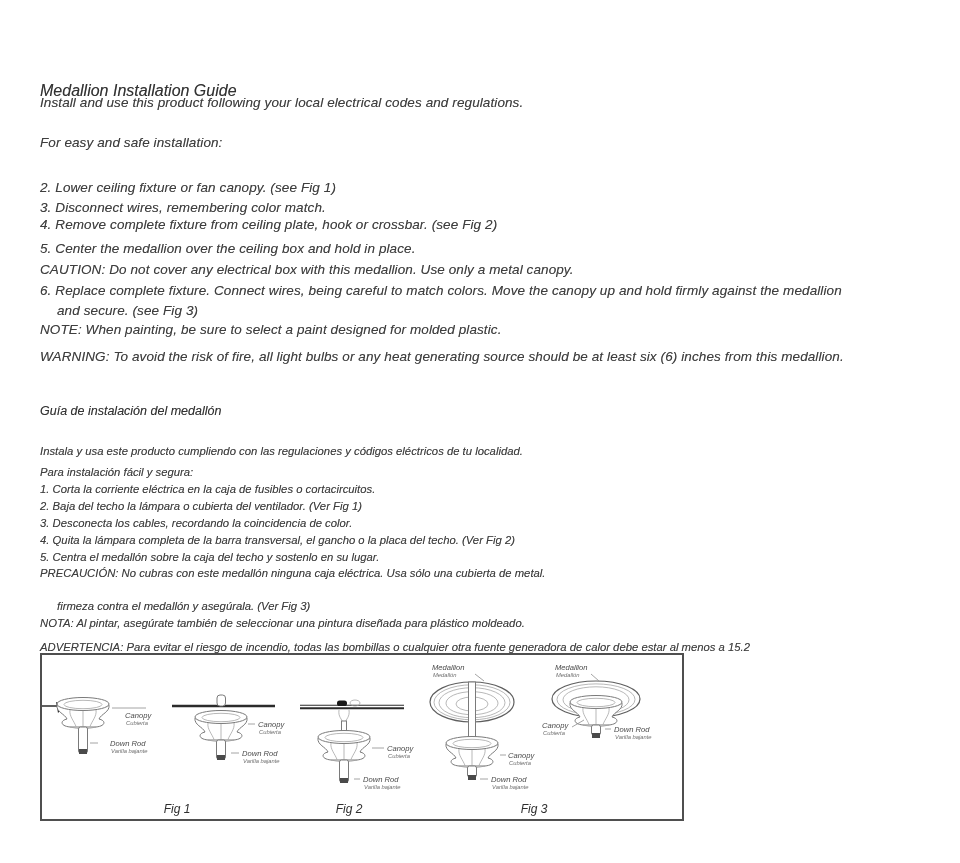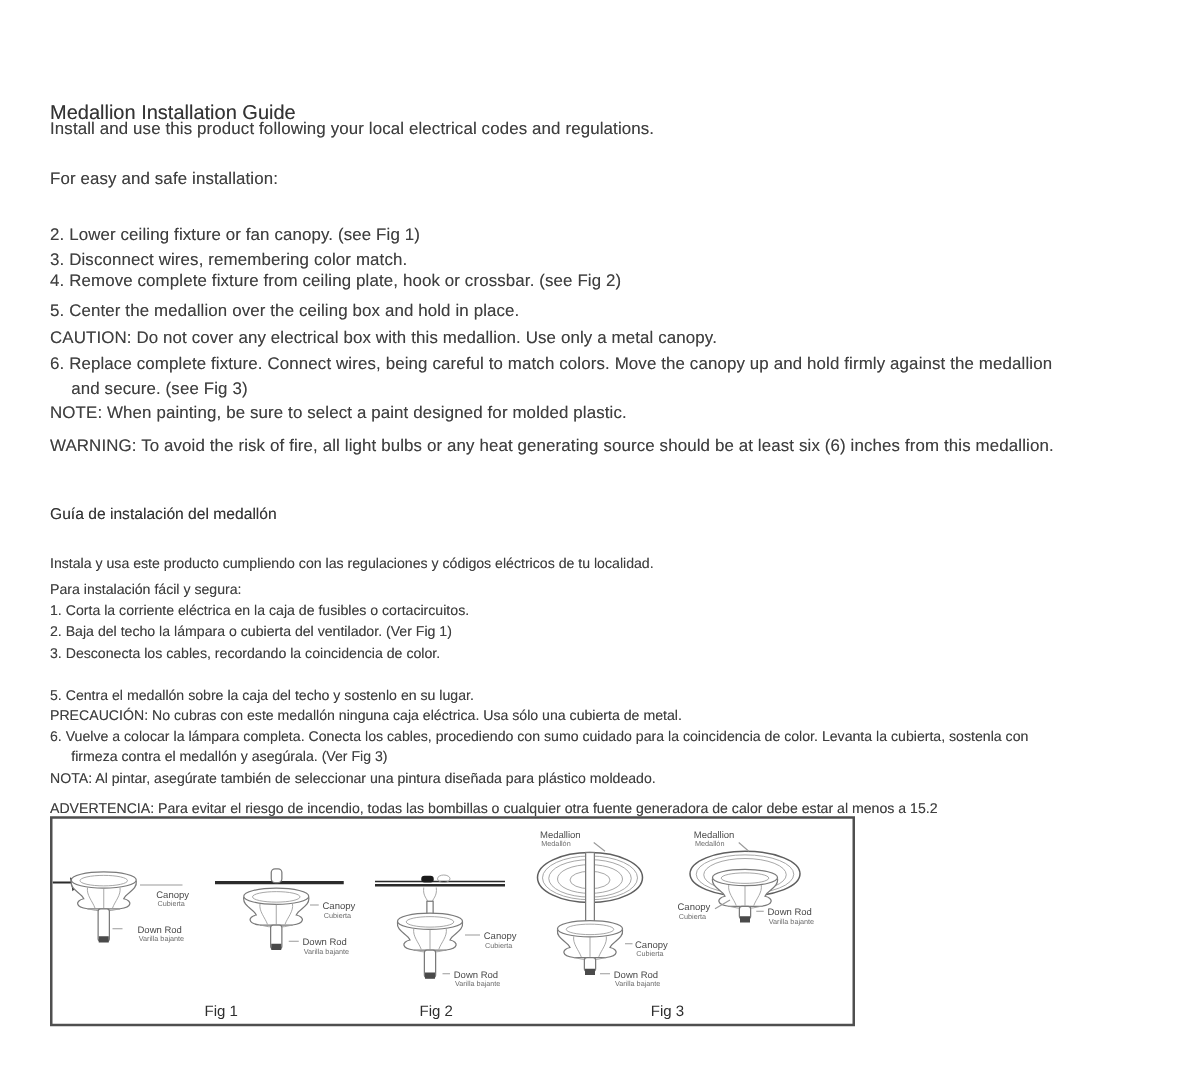--- a/index.html
+++ b/index.html
@@ -1,18 +1,18 @@
 <!DOCTYPE html>
 <html><head>
 <meta charset="utf-8">
 <style>
   html,body{margin:0;padding:0;background:#fff;}
   #page{
     position:relative;width:896px;height:863px;background:#ffffff;overflow:hidden;
-    font-family:"Liberation Sans",sans-serif;color:#3c3c3c;
+    font-family:"Liberation Sans",sans-serif;color:#3c3c3c;font-style:italic;
   }
   .t{position:absolute;left:40px;white-space:nowrap;color:#3f3f3f;
      text-shadow:0 0 0.45px rgba(80,80,80,.55);}
   .title{font-size:16px;color:#333;}
   .en{font-size:13.5px;letter-spacing:.1px;}
   .es{font-size:11.3px;margin-top:32px;}
   .es-h{font-size:12.5px;color:#343434;margin-top:16px;}
   .indent{left:57px;}
   #figbox{
     position:absolute;left:40px;top:653px;width:640px;height:164px;
@@ -48,23 +48,23 @@
   <div class="t en indent" style="top:303px">and secure. (see Fig 3)</div>
   <div class="t en" style="top:322px">NOTE: When painting, be sure to select a paint designed for molded plastic.</div>
   <div class="t en" style="top:349px">WARNING: To avoid the risk of fire, all light bulbs or any heat generating source should be at least six (6) inches from this medallion.</div>
 
   <div class="t es-h" style="top:388px">Guía de instalación del medallón</div>
   <div class="t es" style="top:413px">Instala y usa este producto cumpliendo con las regulaciones y códigos eléctricos de tu localidad.</div>
   <div class="t es" style="top:434px">Para instalación fácil y segura:</div>
   <div class="t es" style="top:451px">1. Corta la corriente eléctrica en la caja de fusibles o cortacircuitos.</div>
   <div class="t es" style="top:468px">2. Baja del techo la lámpara o cubierta del ventilador. (Ver Fig 1)</div>
   <div class="t es" style="top:485px">3. Desconecta los cables, recordando la coincidencia de color.</div>
+  <div class="t es" style="top:502px">4. Quita la lámpara completa de la barra transversal, el gancho o la placa del techo. (Ver Fig 2)</div>
   <div class="t es" style="top:519px">5. Centra el medallón sobre la caja del techo y sostenlo en su lugar.</div>
   <div class="t es" style="top:535px">PRECAUCIÓN: No cubras con este medallón ninguna caja eléctrica. Usa sólo una cubierta de metal.</div>
-  <div class="t es" style="top:552px">6. Vuelve a colocar la lámpara completa. Conecta los cables, procediendo con sumo cuidado para la coincidencia de color. Levanta la cubierta, sostenla con</div>
   <div class="t es indent" style="top:568px">firmeza contra el medallón y asegúrala. (Ver Fig 3)</div>
   <div class="t es" style="top:585px">NOTA: Al pintar, asegúrate también de seleccionar una pintura diseñada para plástico moldeado.</div>
   <div class="t es" style="top:609px">ADVERTENCIA: Para evitar el riesgo de incendio, todas las bombillas o cualquier otra fuente generadora de calor debe estar al menos a 15.2</div>
 
   <div id="figbox">
     <svg width="640" height="164" viewBox="0 0 640 164">
       <defs>
         <g id="canopy-shape">
           <path class="draw" d="M -26 1 C -27 8 -18 10 -16 15 C -23 16.5 -23 22 -13 23 L 13 23 C 23 22 23 16.5 16 15 C 18 10 27 8 26 1 Z"></path>
           <ellipse class="draw" cx="0" cy="0" rx="26" ry="6.5"></ellipse>

